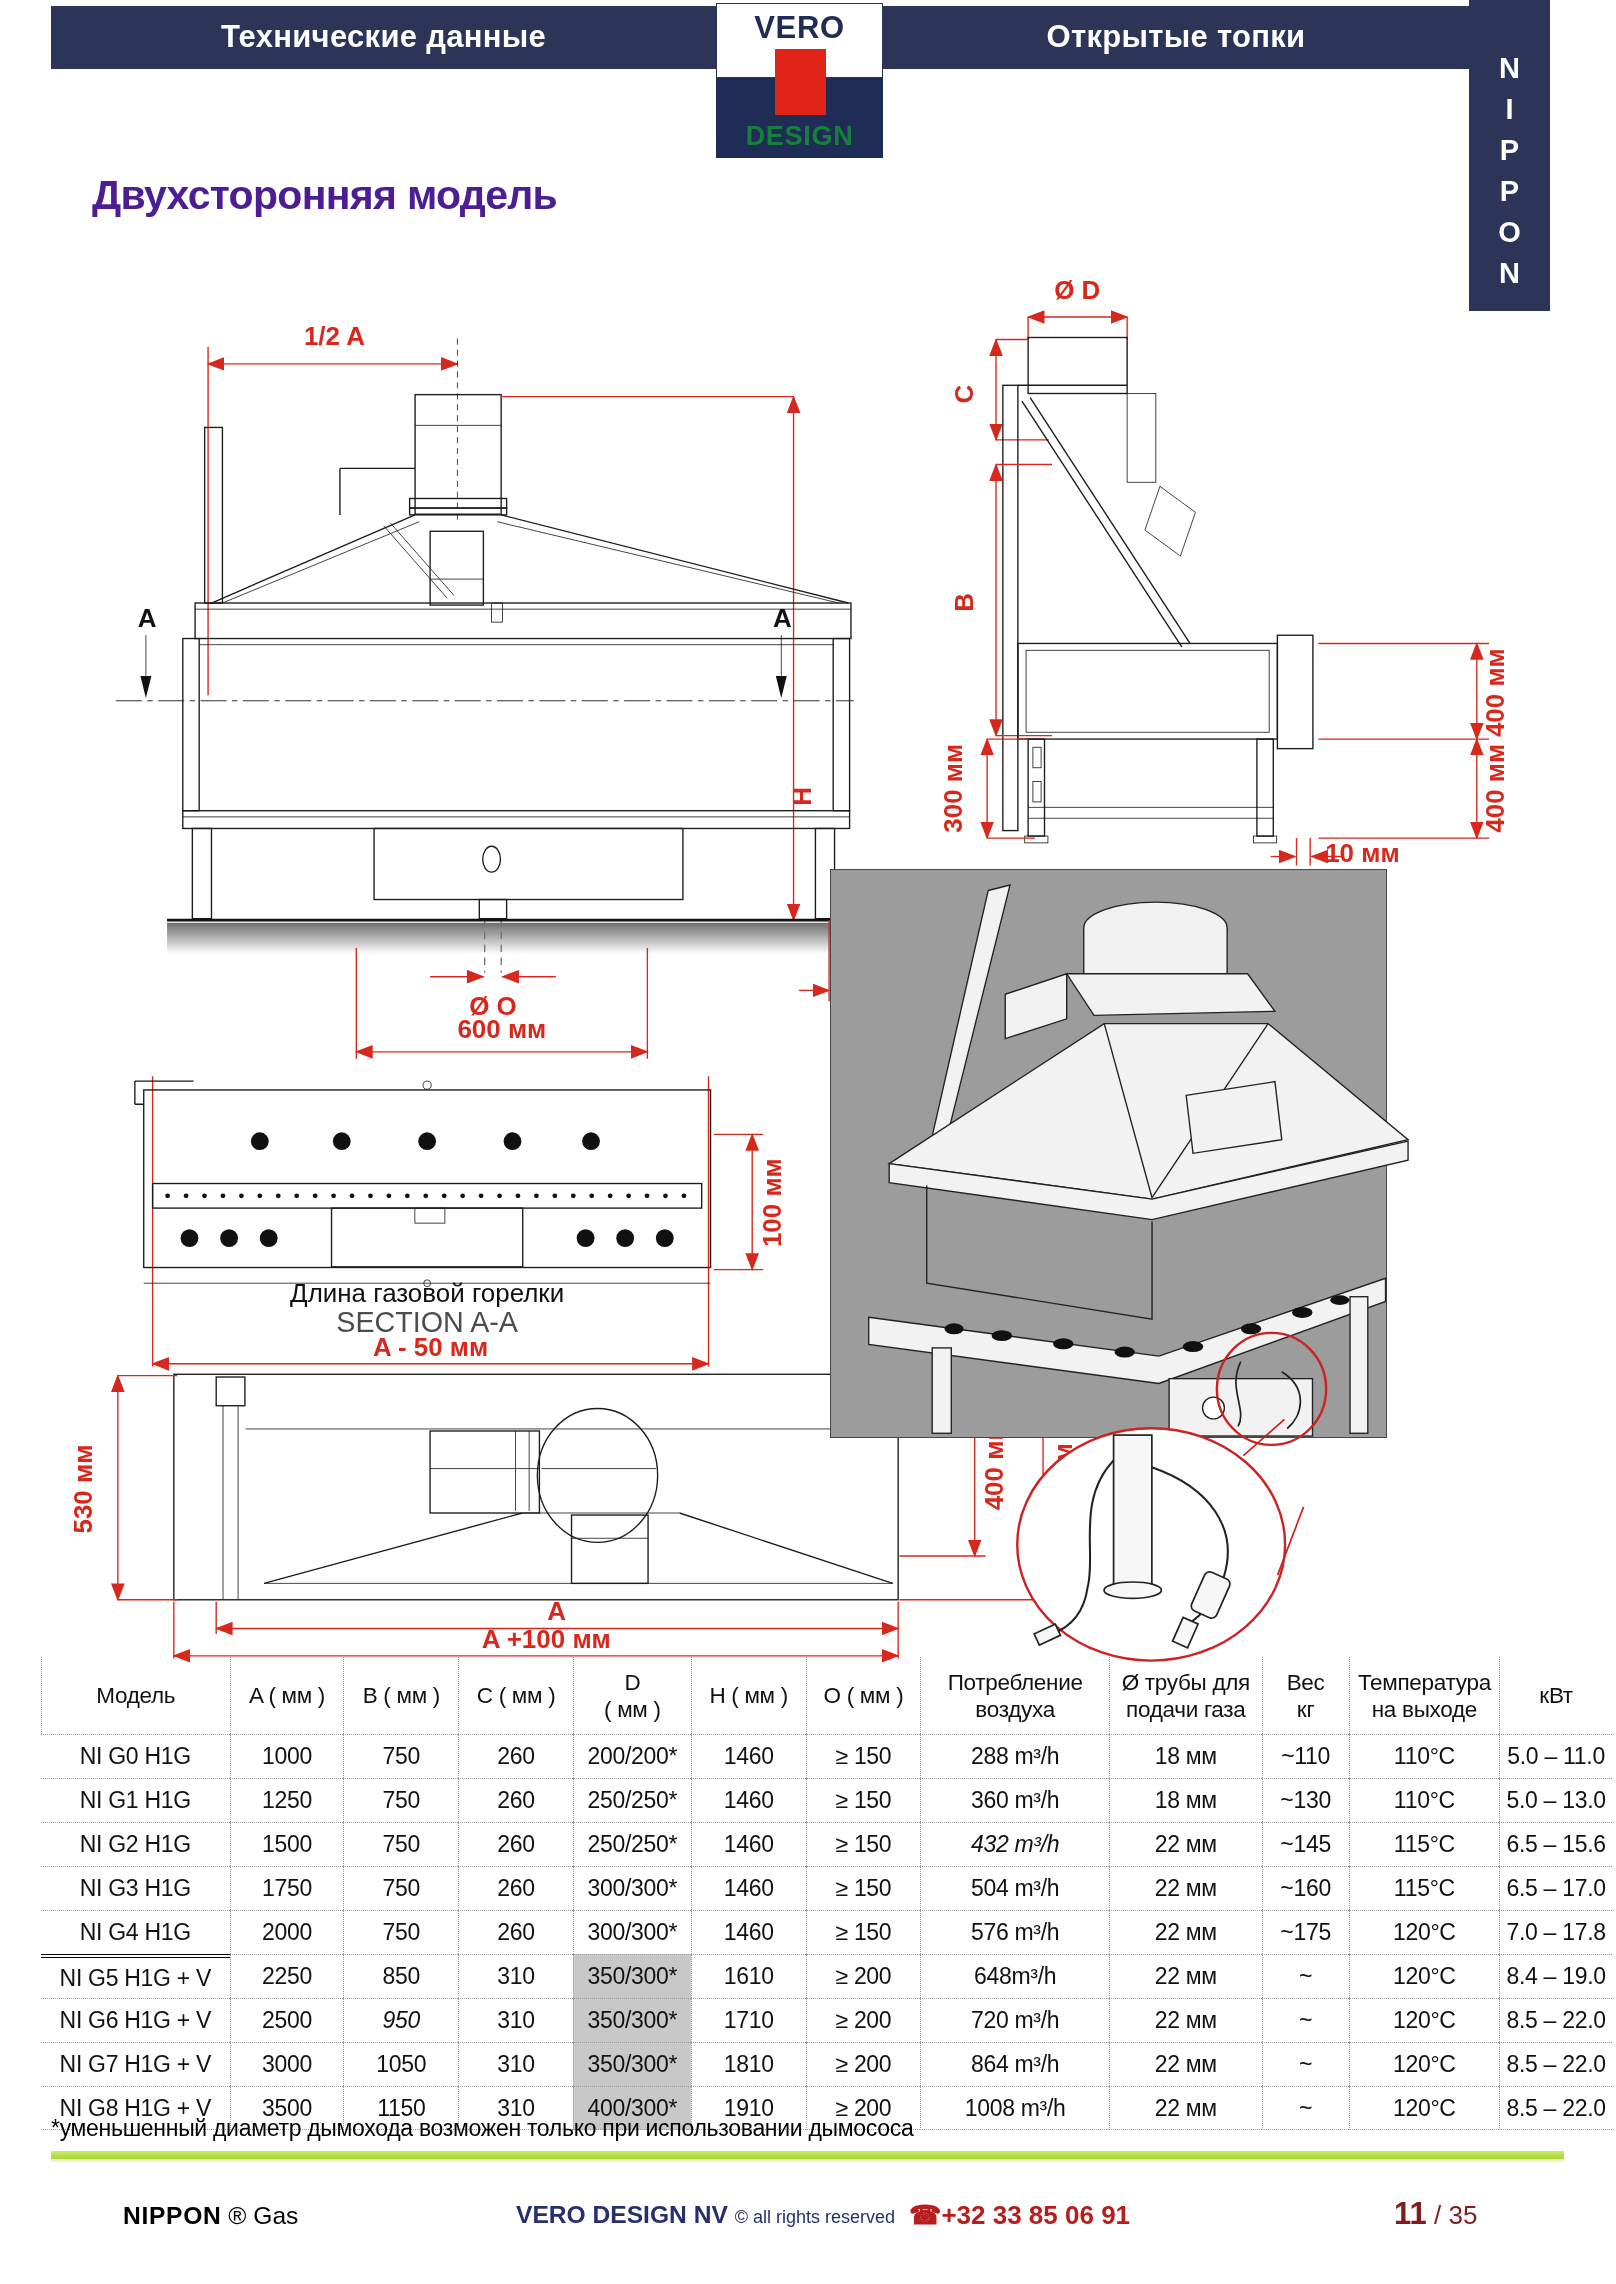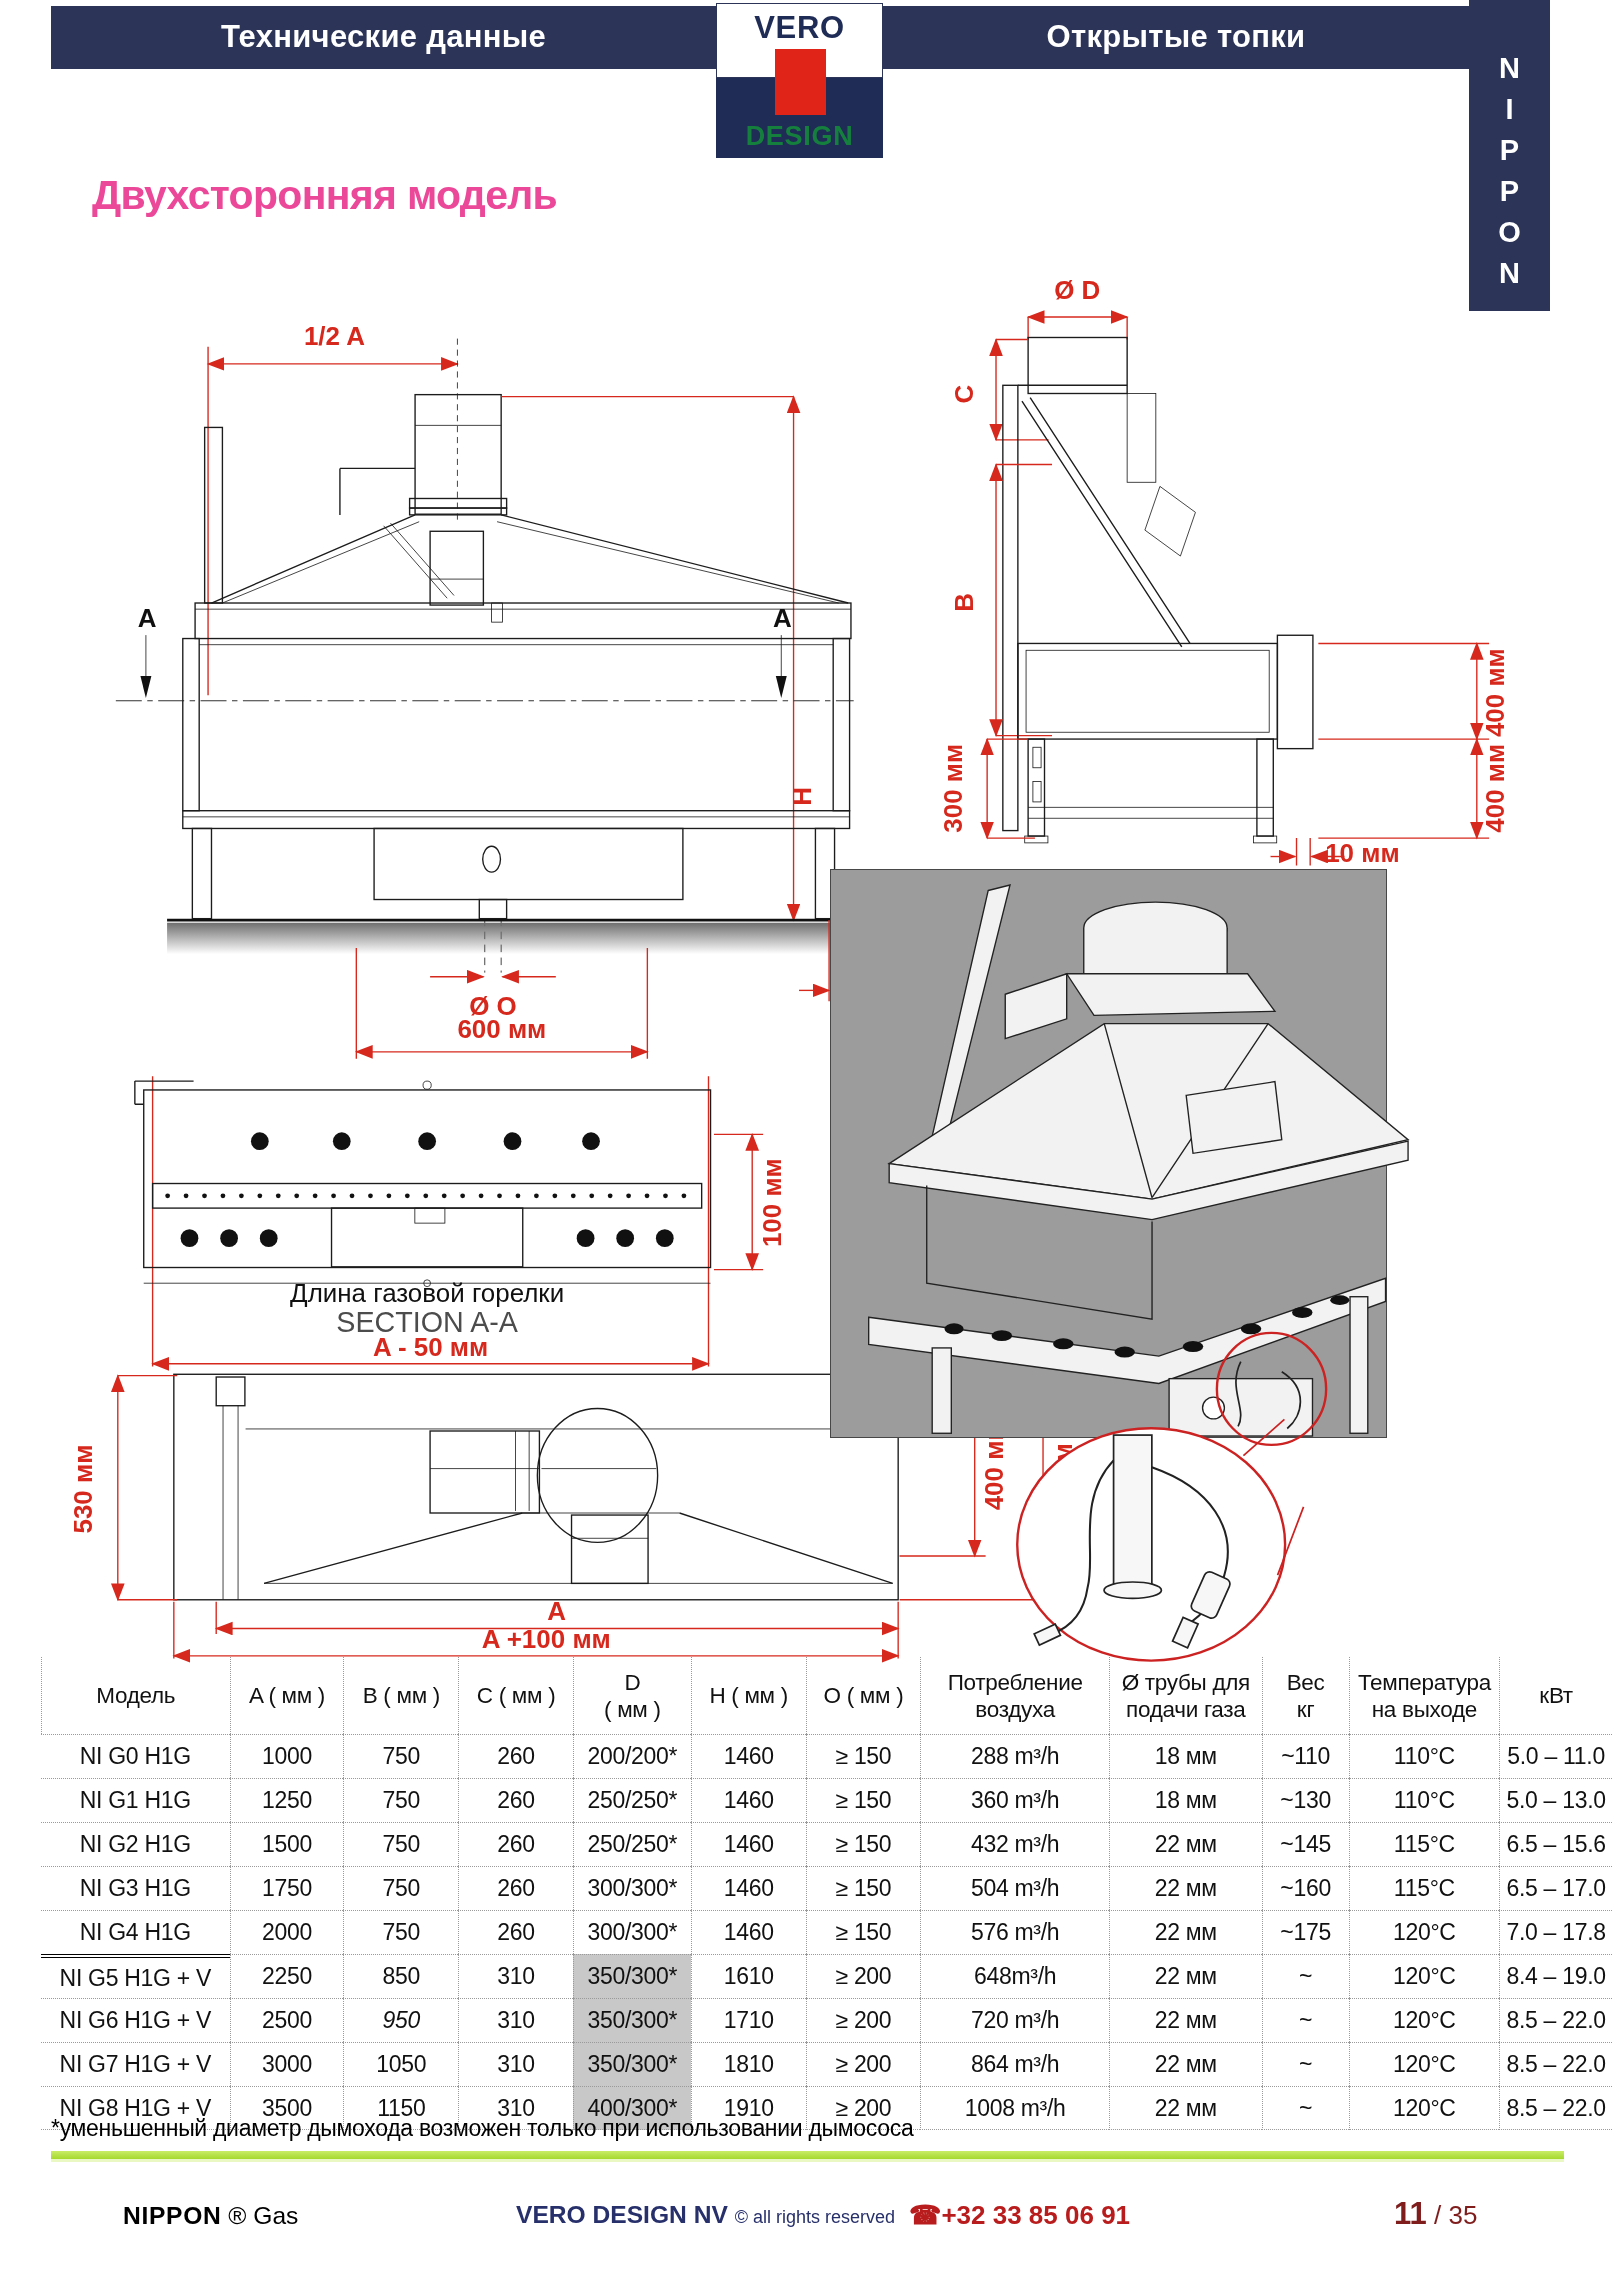--- a/index.html
+++ b/index.html
@@ -14,21 +14,21 @@
   .logo{position:absolute;left:716px;top:3.4px;width:167px;height:155px;}
   .logo .white{position:absolute;left:0;top:0;width:167px;height:75px;background:#fff;border:1.4px solid #2c3457;box-sizing:border-box;}
   .logo .navy{position:absolute;left:0;top:75px;width:167px;height:80px;background:#1f2c55;}
   .logo .vero{position:absolute;left:0;top:6.8px;width:167px;text-align:center;color:#1f2c55;font-size:31px;font-weight:800;letter-spacing:0.7px;}
   .logo .design{position:absolute;left:0;top:118px;width:167px;text-align:center;color:#15803d;font-size:27px;font-weight:800;letter-spacing:0.7px;}
   .logo .red{position:absolute;left:59px;top:46px;width:51px;height:66px;background:#e02417;}
   .sidetab{position:absolute;left:1469px;top:0;width:81px;height:311px;background:#2c3457;
            display:flex;flex-direction:column;align-items:center;padding-top:48px;box-sizing:border-box;}
   .sidetab span{color:#fff;font-size:29px;font-weight:700;line-height:41px;}
   
-  .title{position:absolute;left:92px;top:172px;font-size:41px;font-weight:700;letter-spacing:-0.7px;color:#ec4899;}
+  .title{position:absolute;left:92px;top:172px;font-size:41px;font-weight:700;letter-spacing:-0.7px;color:#4c1d95;}
   
   svg{position:absolute;overflow:visible;}
   svg text{font-family:"Liberation Sans",sans-serif;}
   .ln{stroke:#1c1c1c;stroke-width:2;fill:none;}
   .ln1{stroke:#1c1c1c;stroke-width:1.2;fill:none;}
   .rl{stroke:#d6281c;stroke-width:2;fill:none;}
   .rt{fill:#d6281c;font-size:38px;font-weight:600;}
   .bt{fill:#101010;font-size:38px;font-weight:600;}
   .iso{position:absolute;left:830px;top:869px;width:557px;height:569px;background:#9c9c9c;border:1.4px solid #474747;box-sizing:border-box;}
   
@@ -427,21 +427,21 @@
         <div class="tcell" style="width: 113px;">5.0 – 13.0</div>
       </div>
       <div class="trow">
         <div class="tcell model" style="width: 189px;">NI G2 H1G</div>
         <div class="tcell" style="width: 114px;">1500</div>
         <div class="tcell" style="width: 115px;">750</div>
         <div class="tcell" style="width: 115px;">260</div>
         <div class="tcell" style="width: 118px;">250/250*</div>
         <div class="tcell" style="width: 115px;">1460</div>
         <div class="tcell" style="width: 115px;">≥ 150</div>
-        <div class="tcell" style="width: 189px;">432 m³/h</div>
+        <div class="tcell" style="width: 189px; font-style: italic;">432 m³/h</div>
         <div class="tcell" style="width: 153px;">22 мм</div>
         <div class="tcell" style="width: 87px;">~145</div>
         <div class="tcell" style="width: 151px;">115°C</div>
         <div class="tcell" style="width: 113px;">6.5 – 15.6</div>
       </div>
       <div class="trow">
         <div class="tcell model" style="width: 189px;">NI G3 H1G</div>
         <div class="tcell" style="width: 114px;">1750</div>
         <div class="tcell" style="width: 115px;">750</div>
         <div class="tcell" style="width: 115px;">260</div>

